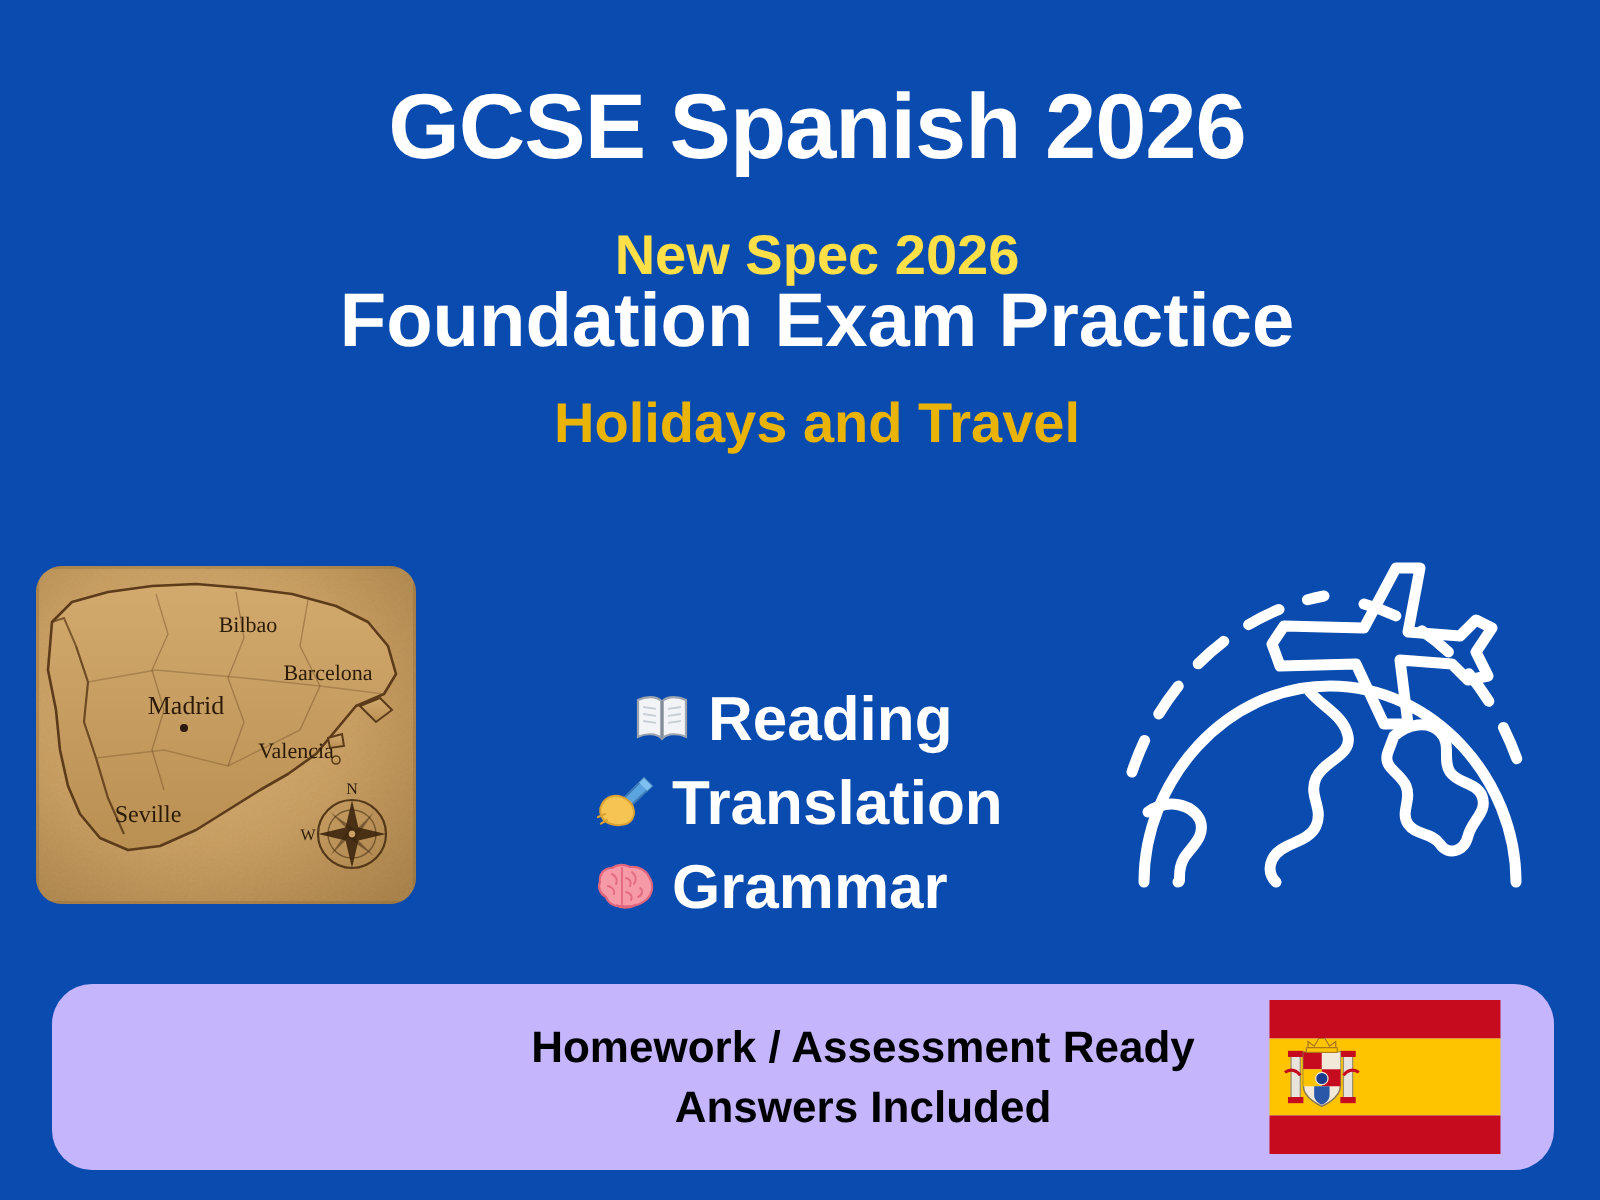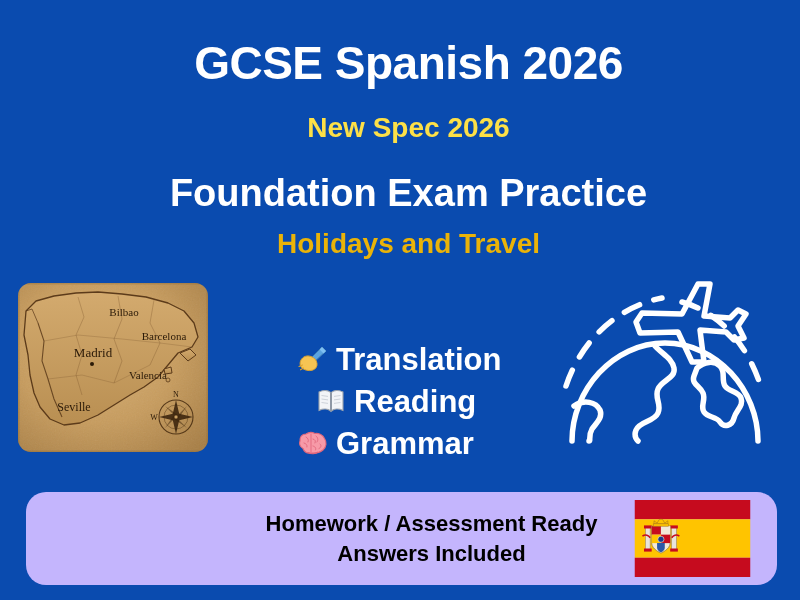--- a/index.html
+++ b/index.html
@@ -17,21 +17,21 @@
     font-size:46px; font-weight:bold; color:#ffffff;
     letter-spacing:-0.5px; line-height:1;
     margin-top:40px;
   }
   .title-sub {
     font-size:28px; font-weight:bold; color:#fde047;
     line-height:1; margin-top:28px;
   }
   .title-section {
     font-size:38px; font-weight:bold; color:#ffffff;
-    line-height:1; margin-top:32px;
+    line-height:1; 
   }
   .title-topic {
     font-size:28px; font-weight:bold; color:#eab308;
     line-height:1; margin-top:18px;
   }
 
   
   .map-wrap {
     position:absolute; left:18px; top:283px;
     width:190px; height:169px;
@@ -161,48 +161,48 @@
       <text x="0" y="-20" font-size="8" font-family="Liberation Serif, serif" fill="#2B1A08" text-anchor="middle">N</text>
       <text x="-22" y="3" font-size="8" font-family="Liberation Serif, serif" fill="#2B1A08" text-anchor="middle">W</text>
     </g>
 
     <rect x="0" y="0" width="190" height="169" fill="none" stroke="#8A6634" stroke-width="3" opacity="0.35"></rect>
   </svg>
 </div>
 
 <div class="features">
 
+  <div class="feature-row row-reading">
+    <span class="feature-icon">
+      <svg width="28" height="26" viewBox="0 0 28 26">
+        <path d="M2,4 C6,2 11,2 13.6,4.4 L13.6,23 C11,20.6 6,20.6 2,22.4 Z" fill="#F2F4F7" stroke="#9AA3AE" stroke-width="1.1"></path>
+        <path d="M26,4 C22,2 17,2 14.4,4.4 L14.4,23 C17,20.6 22,20.6 26,22.4 Z" fill="#F2F4F7" stroke="#9AA3AE" stroke-width="1.1"></path>
+        <path d="M13.6,4.4 L14.4,4.4 L14.4,23 L13.6,23 Z" fill="#7E8794"></path>
+        <path d="M4.5,7.5 L11,8.4 M4.5,11 L11,11.9 M4.5,14.5 L11,15.4" stroke="#C8CED6" stroke-width="0.9"></path>
+        <path d="M23.5,7.5 L17,8.4 M23.5,11 L17,11.9 M23.5,14.5 L17,15.4" stroke="#C8CED6" stroke-width="0.9"></path>
+      </svg>
+    </span>
+    <span class="feature-label">Reading</span>
+  </div>
+
   <div class="feature-row row-translate">
     <span class="feature-icon">
       <svg width="30" height="28" viewBox="0 0 30 28">
         <path d="M24,2 L28,6 L13,20 L8,21.5 L9.5,16.5 Z" fill="#5BA4E0" stroke="#3C7BB5" stroke-width="1"></path>
         <path d="M24,2 L28,6 L25.6,8.4 L21.6,4.4 Z" fill="#7FC0F2"></path>
         <path d="M8,21.5 L9.5,16.5 L12,19 Z" fill="#F7D06A"></path>
         <path d="M3,15 C5,11.5 9,10 13,11.5 C16.5,12.8 18.5,15 19,18.5
                  C19.4,21.4 17.6,24.3 14.4,25.2 C10.6,26.2 6,25.2 3.6,22.6
                  C1.8,20.6 1.6,17.4 3,15 Z" fill="#F6C453" stroke="#D9A233" stroke-width="1"></path>
         <path d="M4.5,20 L1,21.5 M5.5,23 L2.5,24.8" stroke="#D9A233" stroke-width="1.1" stroke-linecap="round"></path>
       </svg>
     </span>
     <span class="feature-label">Translation</span>
   </div>
 
-  <div class="feature-row row-reading">
-    <span class="feature-icon">
-      <svg width="28" height="26" viewBox="0 0 28 26">
-        <path d="M2,4 C6,2 11,2 13.6,4.4 L13.6,23 C11,20.6 6,20.6 2,22.4 Z" fill="#F2F4F7" stroke="#9AA3AE" stroke-width="1.1"></path>
-        <path d="M26,4 C22,2 17,2 14.4,4.4 L14.4,23 C17,20.6 22,20.6 26,22.4 Z" fill="#F2F4F7" stroke="#9AA3AE" stroke-width="1.1"></path>
-        <path d="M13.6,4.4 L14.4,4.4 L14.4,23 L13.6,23 Z" fill="#7E8794"></path>
-        <path d="M4.5,7.5 L11,8.4 M4.5,11 L11,11.9 M4.5,14.5 L11,15.4" stroke="#C8CED6" stroke-width="0.9"></path>
-        <path d="M23.5,7.5 L17,8.4 M23.5,11 L17,11.9 M23.5,14.5 L17,15.4" stroke="#C8CED6" stroke-width="0.9"></path>
-      </svg>
-    </span>
-    <span class="feature-label">Reading</span>
-  </div>
-
   <div class="feature-row row-grammar">
     <span class="feature-icon">
       <svg width="30" height="26" viewBox="0 0 30 26">
         <path d="M8,4 C4,4 1.5,7 2,11 C0.8,13.5 2,17 5,18.5 C6,21.5 9,23.5 13,23
                  C17.5,23.5 22,22.5 25,20 C28.5,17 29,12 26.5,8.5
                  C25,5 21,3 17,3.5 C14,2 10.5,2.2 8,4 Z" fill="#F79AA8" stroke="#E0677C" stroke-width="1.1"></path>
         <path d="M13,4 L13,22 M8,7 C10,8 11,10 10,12 M18,6 C20,7.5 20.5,10 19,12
                  M6,13 C8,13.5 9.5,15 9,17 M22,14 C23.5,15 23.5,17.5 21,18.5
                  M15,9 C17,9.5 18,11 17,13 M15,16 C17,16.5 18.5,18 17.5,20" fill="none" stroke="#E0677C" stroke-width="1" stroke-linecap="round" opacity="0.9"></path>
         <path d="M10,22.5 C13,24.5 18,24 20,22" fill="none" stroke="#E0677C" stroke-width="1.1"></path>

